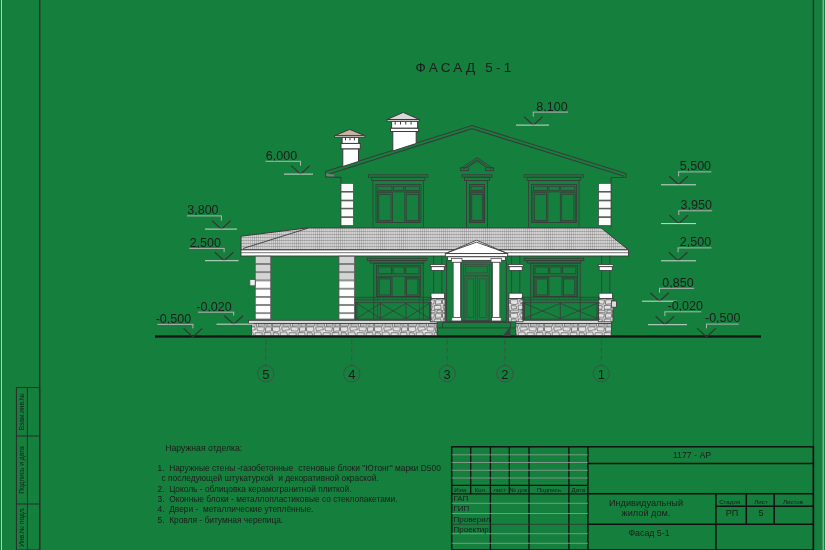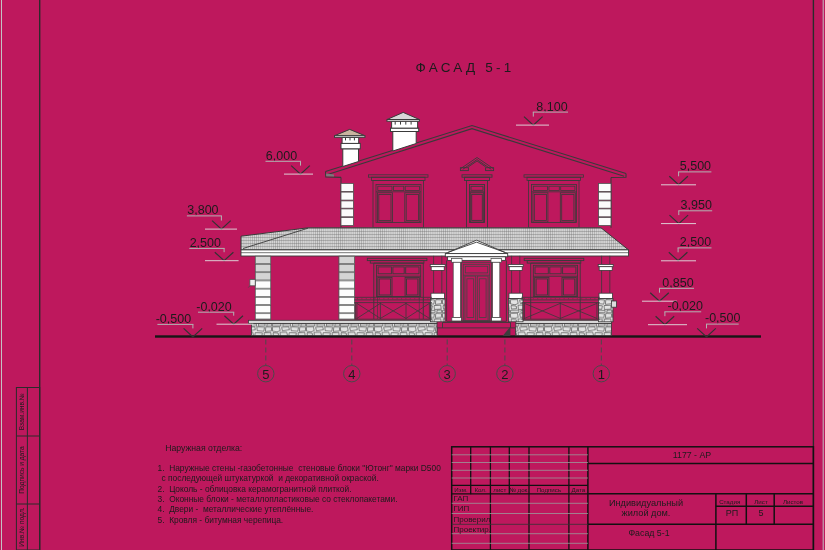--- a/index.html
+++ b/index.html
@@ -1,16 +1,16 @@
 <!DOCTYPE html>
 <html><head>
 <meta charset="utf-8">
 <style>
   html,body{margin:0;padding:0;background:#fff;}
-  #sheet{position:relative;width:825px;height:550px;background:#be185d;overflow:hidden;
+  #sheet{position:relative;width:825px;height:550px;background:#15803d;overflow:hidden;
          font-family:"Liberation Sans", sans-serif;}
   svg text{font-family:"Liberation Sans", sans-serif;fill:#1c1c1c;}
 </style>
 </head>
 <body>
 <div id="sheet">
 <svg width="825" height="550" viewBox="0 0 825 550">
 <defs>
   <pattern id="tiles" width="2.1" height="3" patternUnits="userSpaceOnUse">
     <rect width="2.1" height="3" fill="#d4d4d4"></rect>

